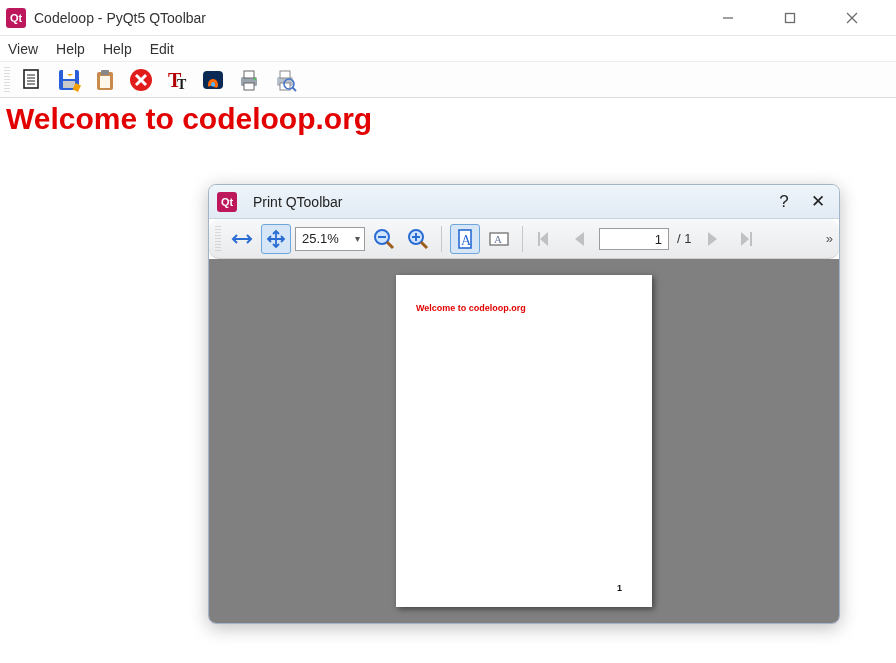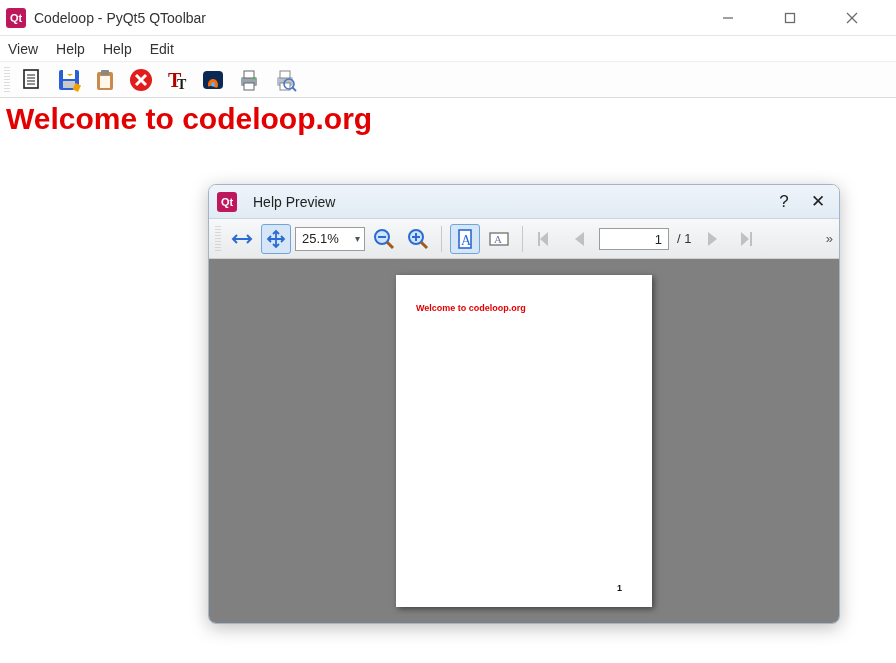--- a/index.html
+++ b/index.html
@@ -104,20 +104,21 @@
   .dlg-title { flex: 1; color: #222; }
   .dlg-help, .dlg-close { width: 26px; text-align: center; font-size: 17px; color: #222; cursor: default; }
   .dlg-toolbar {
     height: 40px;
     background: linear-gradient(#f7f8f9,#e9eaec);
     border-bottom: 1px solid #cfcfcf;
     display: flex;
     align-items: center;
     padding: 0 6px;
     gap: 4px;
+    border-radius: 10px;
   }
   .dtbtn {
     width: 30px; height: 30px;
     display: flex; align-items: center; justify-content: center;
     border: 1px solid transparent;
     border-radius: 3px;
   }
   .dtbtn.active {
     background: #d6e6f6;
     border: 1px solid #6ea6dc;
@@ -276,21 +277,21 @@
   </div>
 </div>
 
 <div class="content">
   <span class="big-red">Welcome to codeloop.org</span>
 </div>
 
 <div class="dialog">
   <div class="dlg-titlebar">
     <div class="qt-logo">Qt</div>
-    <div class="dlg-title">Help Preview</div>
+    <div class="dlg-title">Print QToolbar</div>
     <div class="dlg-help">?</div>
     <div class="dlg-close">✕</div>
   </div>
 
   <div class="dlg-toolbar">
     <div class="grip"></div>
     <div class="dtbtn">
       <svg width="22" height="22">
           <line x1="2" y1="11" x2="20" y2="11" stroke="#2a6bd4" stroke-width="2"></line>
           <polyline points="6,7 2,11 6,15" fill="none" stroke="#2a6bd4" stroke-width="2"></polyline>

